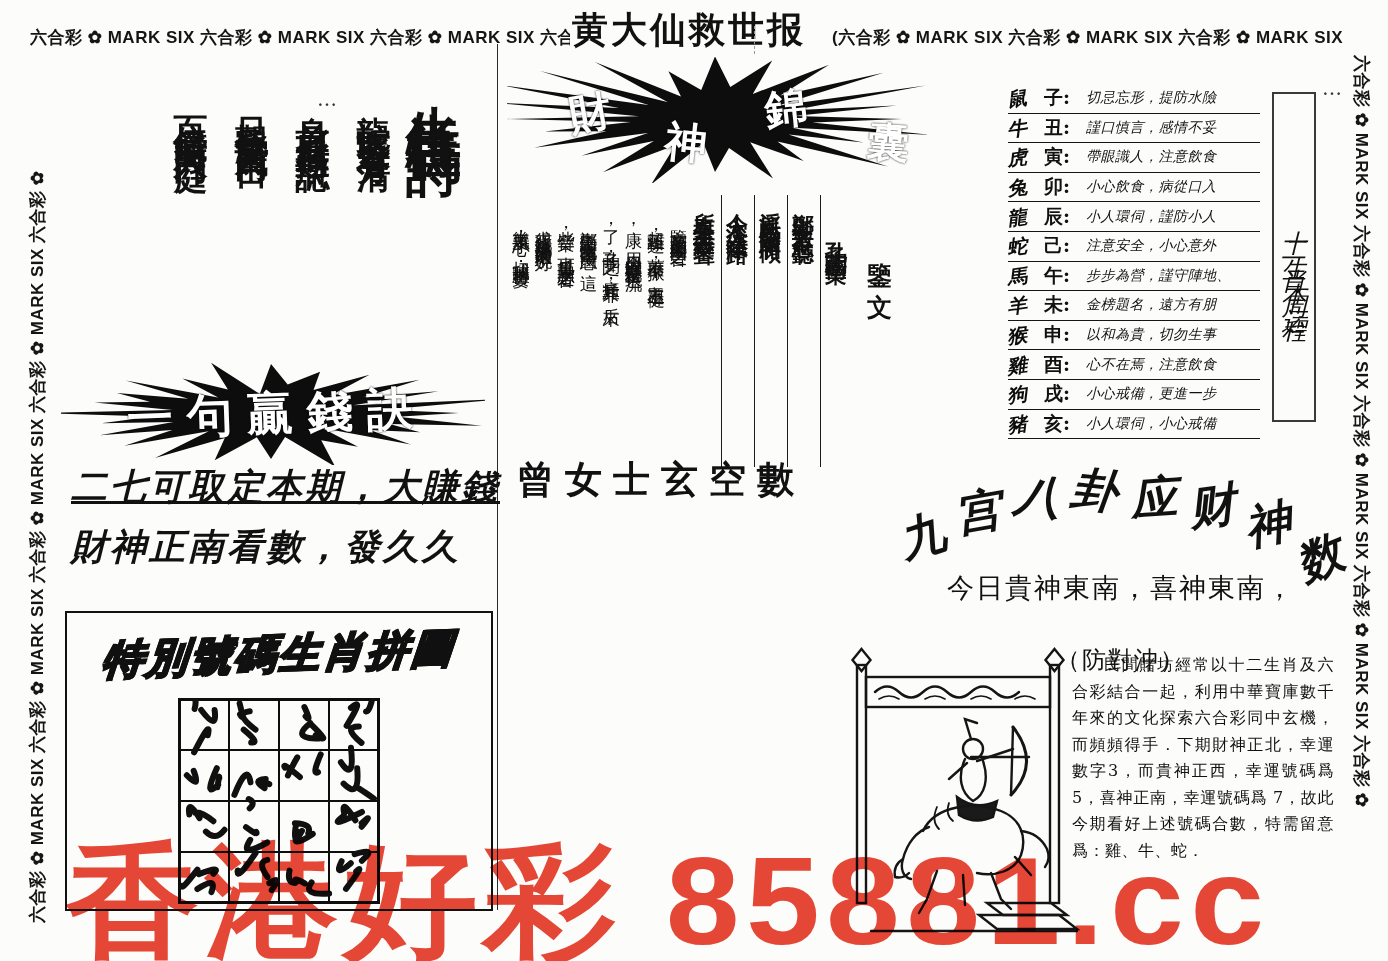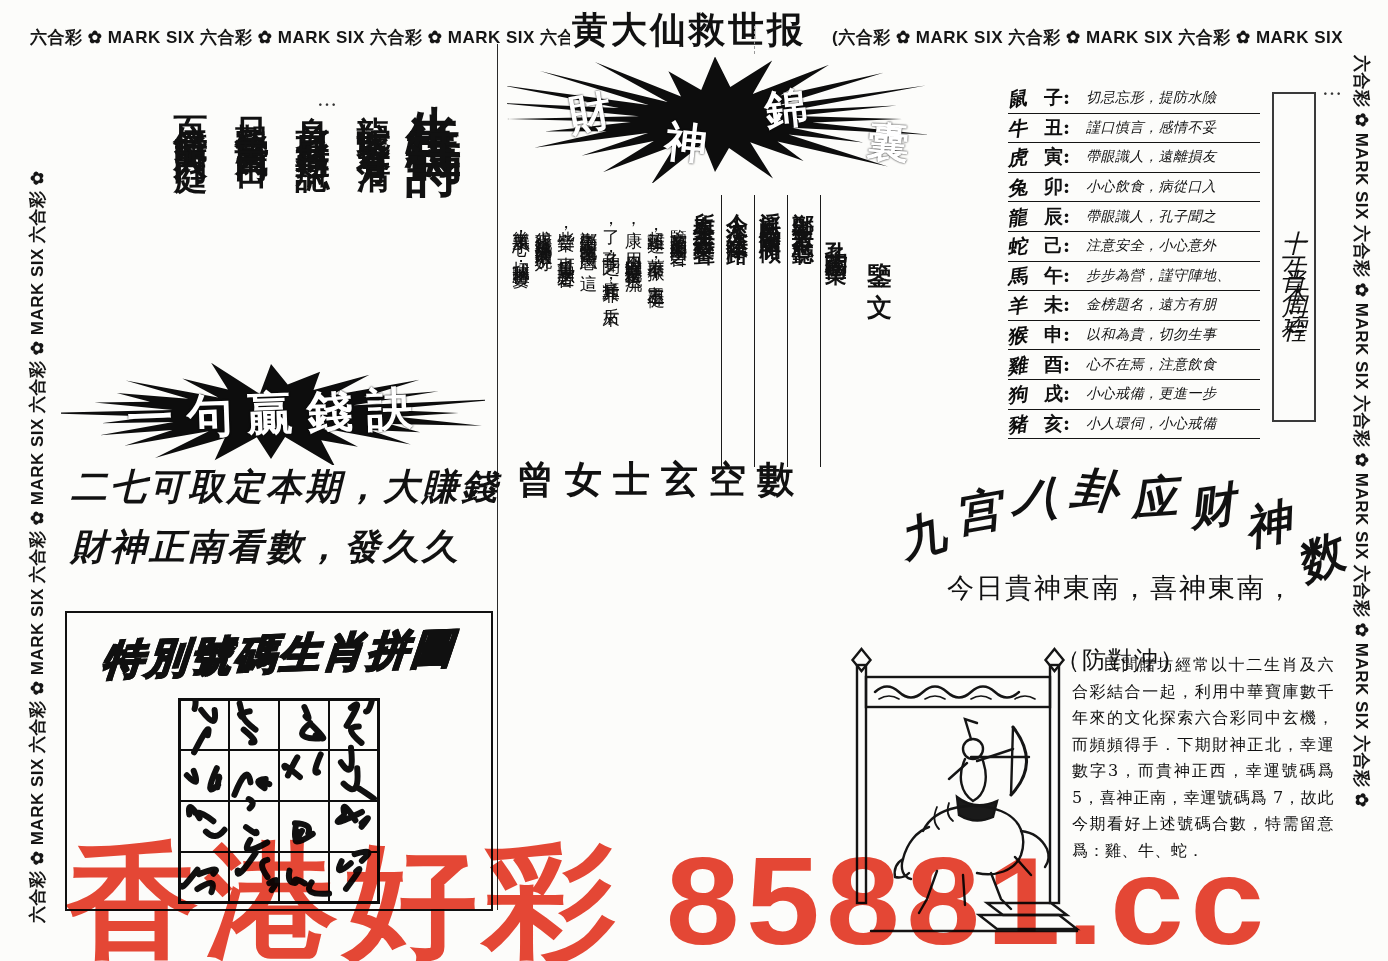--- a/index.html
+++ b/index.html
@@ -29,21 +29,21 @@
   .poem-cols p{margin:0 0 0 27px;font-size:34px;font-weight:bold;letter-spacing:7px;line-height:1;}
   .ellipsis{position:absolute;font-size:20px;color:#333;letter-spacing:2px;}
   .ell-left{left:252px;top:32px;}
   .burst-wrap{position:absolute;}
   .burst1{left:-4px;top:306px;width:424px;height:104px;}
   .burst-text1{position:absolute;left:36px;top:22px;width:360px;text-align:center;color:#fff;
          font-size:46px;font-weight:bold;letter-spacing:14px;transform:rotate(-2deg);
          text-shadow:0 0 2px #000;}
   .win-line{position:absolute;left:6px;width:412px;font-size:36px;font-weight:bold;
          letter-spacing:3px;white-space:nowrap;font-style:italic;}
-  .win1{top:408px;}
+  .win1{top:408px;text-decoration:underline;}
   .win2{top:468px;}
   .win-note{position:absolute;left:0;top:532px;width:420px;text-align:center;font-size:20px;
          letter-spacing:4px;}
   .puzzle-box{position:absolute;left:0;top:556px;width:424px;height:296px;border:2px solid #111;}
   .puzzle-title{margin-top:14px;text-align:center;font-size:41px;font-weight:bold;font-style:italic;
          letter-spacing:3px;color:#fff;-webkit-text-stroke:2.2px #101010;
          text-shadow:-1px -1px 0 #101010,1px -1px 0 #101010,-1px 1px 0 #101010,1px 1px 0 #101010;
          transform:skewX(-7deg) rotate(-2deg);}
   .puzzle-grid{display:block;margin:16px auto 0 auto;}
   
@@ -196,31 +196,31 @@
       <span class="ztext">切忌忘形，提防水險</span>
     </div>
     <div class="zrow">
       <span class="zicon">牛</span>
       <span class="zbranch">丑:</span>
       <span class="ztext">謹口慎言，感情不妥</span>
     </div>
     <div class="zrow">
       <span class="zicon">虎</span>
       <span class="zbranch">寅:</span>
-      <span class="ztext">帶眼識人，遠離損友</span>
+      <span class="ztext">帶眼識人，注意飲食</span>
     </div>
     <div class="zrow">
       <span class="zicon">兔</span>
       <span class="zbranch">卯:</span>
       <span class="ztext">小心飲食，病從口入</span>
     </div>
     <div class="zrow">
       <span class="zicon">龍</span>
       <span class="zbranch">辰:</span>
-      <span class="ztext">帶眼識人，孔子聞之</span>
+      <span class="ztext">小人環伺，謹防小人</span>
     </div>
     <div class="zrow">
       <span class="zicon">蛇</span>
       <span class="zbranch">己:</span>
       <span class="ztext">注意安全，小心意外</span>
     </div>
     <div class="zrow">
       <span class="zicon">馬</span>
       <span class="zbranch">午:</span>
       <span class="ztext">步步為營，謹守陣地、</span>

